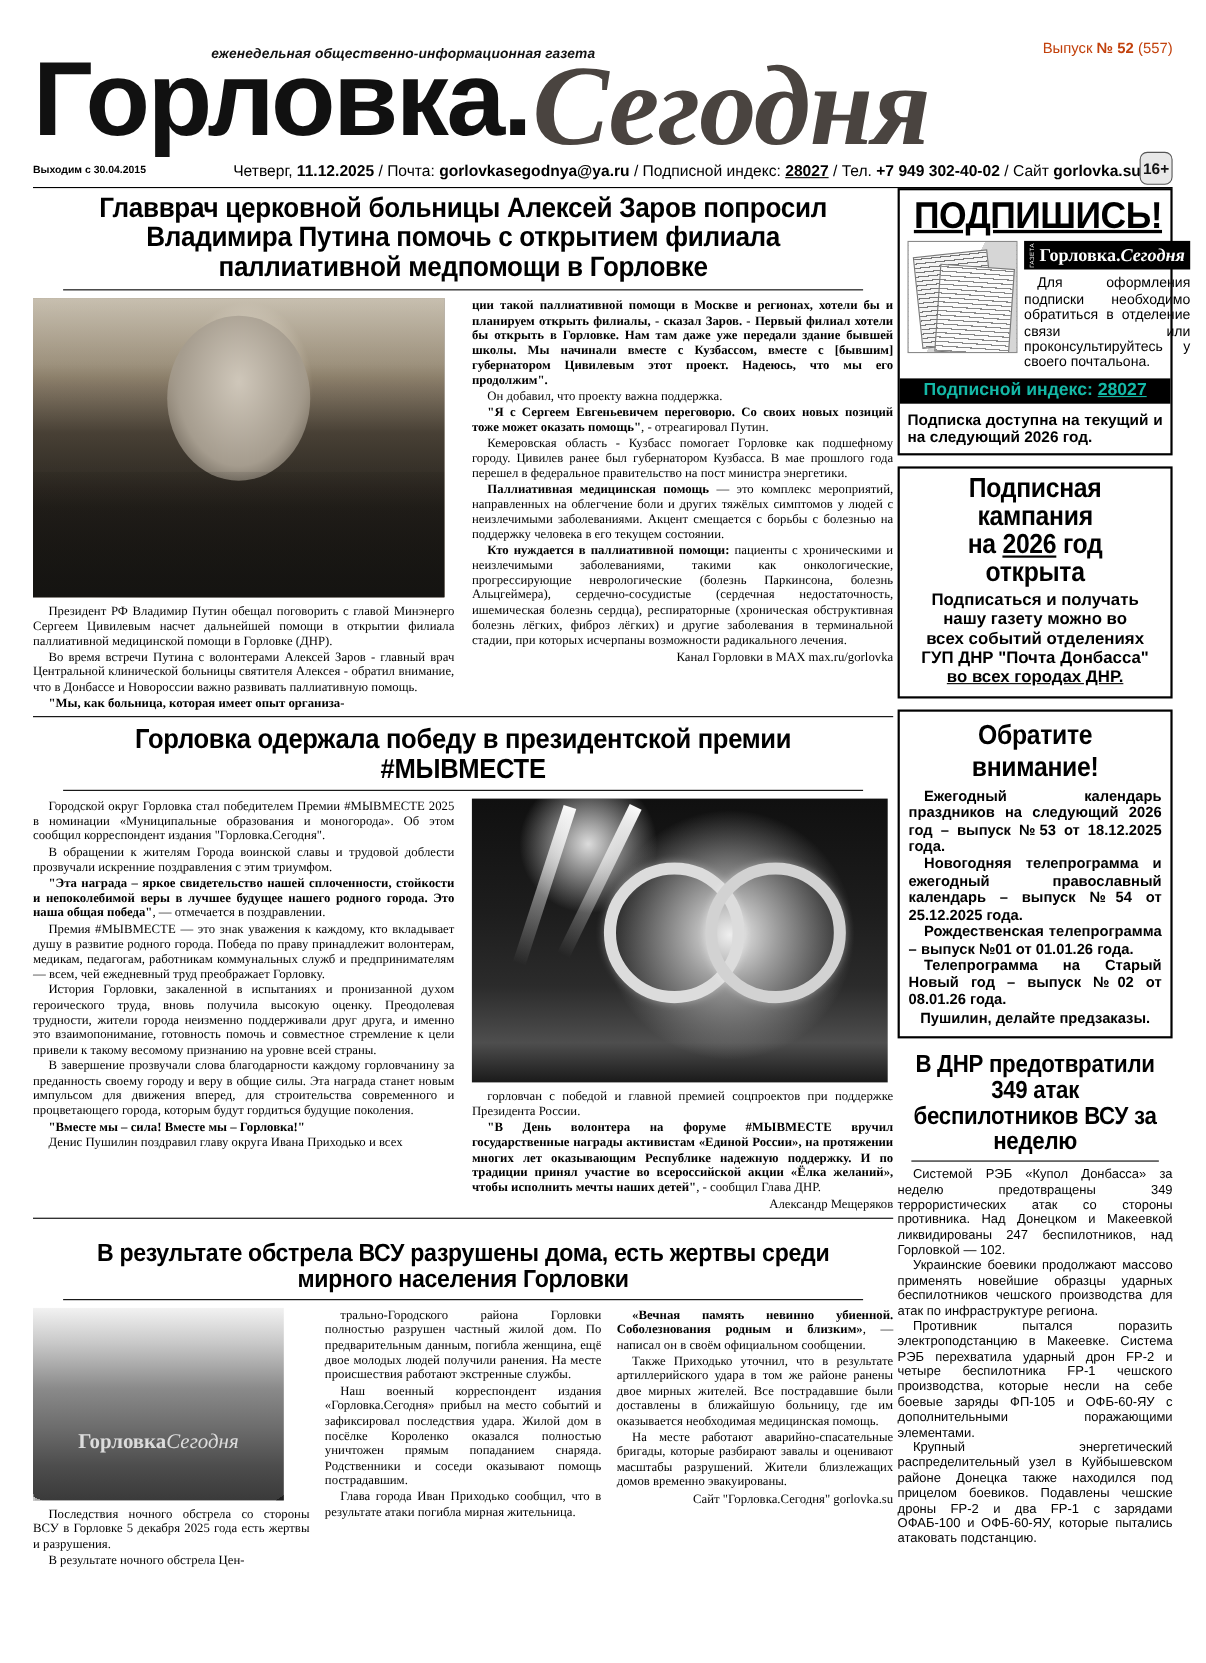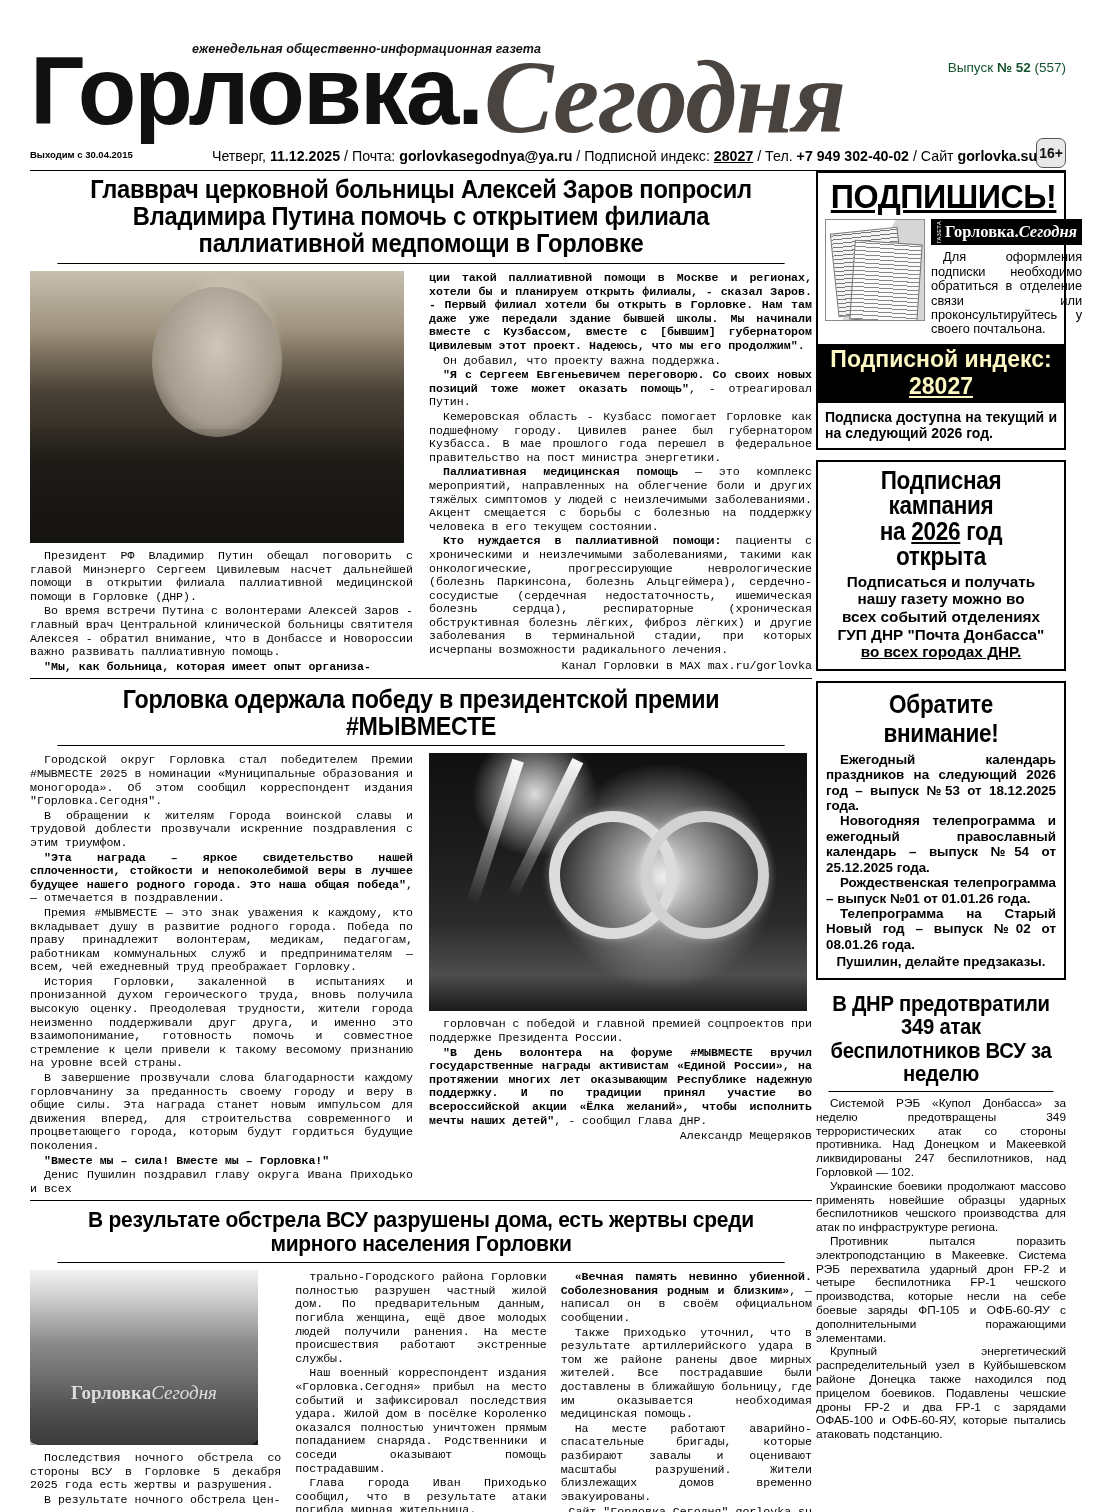--- a/index.html
+++ b/index.html
@@ -15,21 +15,21 @@
   
   .masthead { position: relative; height: 142px; margin: 26px 30px 0 30px; }
   .mh-tagline {
     position: absolute; left: 162px; top: 16px;
     font-size: 12.5px; font-style: italic; font-weight: 600;
     letter-spacing: .1px; color: #111;
     font-family: "Liberation Sans", sans-serif;
   }
   .mh-issue {
     position: absolute; right: 0; top: 10px;
-    font-size: 13.5px; color: #14532d; margin-top: 24px;
+    font-size: 13.5px; color: #c2410c;
   }
   .mh-issue b { font-weight: bold; }
   .mh-title {
     position: absolute; left: 0; top: 14px;
     white-space: nowrap; line-height: .95;
   }
   .mh-gorlovka {
     font-family: "Liberation Sans", sans-serif;
     font-weight: bold; font-size: 96px; letter-spacing: -2px;
     color: #111;
@@ -83,21 +83,21 @@
   .hl3 { font-size: 22.6px; }
   .hl-rule-b { border-bottom: 1.3px solid #000; margin-bottom: 7px; }
 
   
   .cols2 { display: flex; gap: 16px; }
   .cols3 { display: flex; gap: 14px; }
   .col { flex: 1 1 0; }
   p.t {
     font-size: 11.6px; line-height: 13.6px;
     text-align: justify; text-indent: 14px;
-    font-family: Liberation Mono, monospace;
+    font-family: Liberation Serif, serif;
     margin-bottom: 1px;
     hyphens: auto;
   }
   p.t.b { font-weight: bold; }
   p.t.nb { text-indent: 0; }
   p.sig { text-align: right; text-indent: 0; font-size: 11.6px; line-height: 13.6px; margin-top: 2px;}
   .photo { background: #9a9a9a; position: relative; overflow: hidden; padding-left: 31px; }
 
   
   .ph-putin {
@@ -185,22 +185,22 @@
     background:#000; color:#fff; padding:2px 5px; display:flex; align-items:center; gap:3px;
   }
   .logo-chip .vert {
     writing-mode: vertical-rl; transform: rotate(180deg);
     font-size:5.5px; letter-spacing:.4px;
   }
   .logo-chip .nm { font-size:16.5px; font-weight:bold; font-family:"Liberation Serif", serif; }
   .logo-chip .nm i { font-style:italic; }
   .subs-note { font-size:12.8px; line-height:14.4px; text-align:justify; text-indent:12px; margin-top:5px; }
   .idx-bar {
-    background:#000; color:#fef9c3; text-align:center; font-weight:bold;
-    font-size:23px; padding:2px 0 3px 0; margin:7px -7px 0 -7px;
+    background:#000; color:#14b8a6; text-align:center; font-weight:bold;
+    font-size:16px; padding:2px 0 3px 0; margin:7px -7px 0 -7px;
   }
   .idx-bar u { text-decoration: underline; }
   .idx-note { font-size:14px; line-height:16px; font-weight:bold; text-align:justify; margin-top:6px; }
 
   .camp-title {
     font-size: 25px; font-weight:bold; text-align:center; line-height:1.02;
     transform: scaleX(.9); letter-spacing:-.3px; margin-bottom:3px;
   }
   .camp-title u { text-decoration: underline; }
   .camp-body { font-size:15.3px; line-height:17.6px; font-weight:bold; text-align:center; }
@@ -303,21 +303,21 @@
             </div>
             <p class="t" style="margin-top:6px">горловчан с победой и главной премией соцпроектов при поддержке Президента России.</p>
             <p class="t"><b>"В День волонтера на форуме #МЫВМЕСТЕ вручил государственные награды активистам «Единой России», на протяжении многих лет оказывающим Республике надежную поддержку. И по традиции принял участие во всероссийской акции «Ёлка желаний», чтобы исполнить мечты наших детей"</b><span>, - сообщил Глава ДНР.</span></p>
             <p class="t sig">Александр Мещеряков</p>
           </div>
         </div>
       </div>
 
       <div class="sep-rule"></div>
 
-      <div style="margin-top:2px">
+      <div style="margin-top:14px">
         <div class="hl hl3 hl-rule-b">В результате обстрела ВСУ разрушены дома, есть жертвы среди мирного населения Горловки</div>
         <div class="cols3">
           <div class="col">
             <div class="photo ph-ruins">
               <div class="ruins-wm">
                 <span>Горловка</span><i>Сегодня</i>
               </div>
             </div>
             <p class="t" style="margin-top:6px">Последствия ночного обстрела со стороны ВСУ в Горловке 5 декабря 2025 года есть жертвы и разрушения.</p>
             <p class="t">В результате ночного обстрела Цен-</p>

